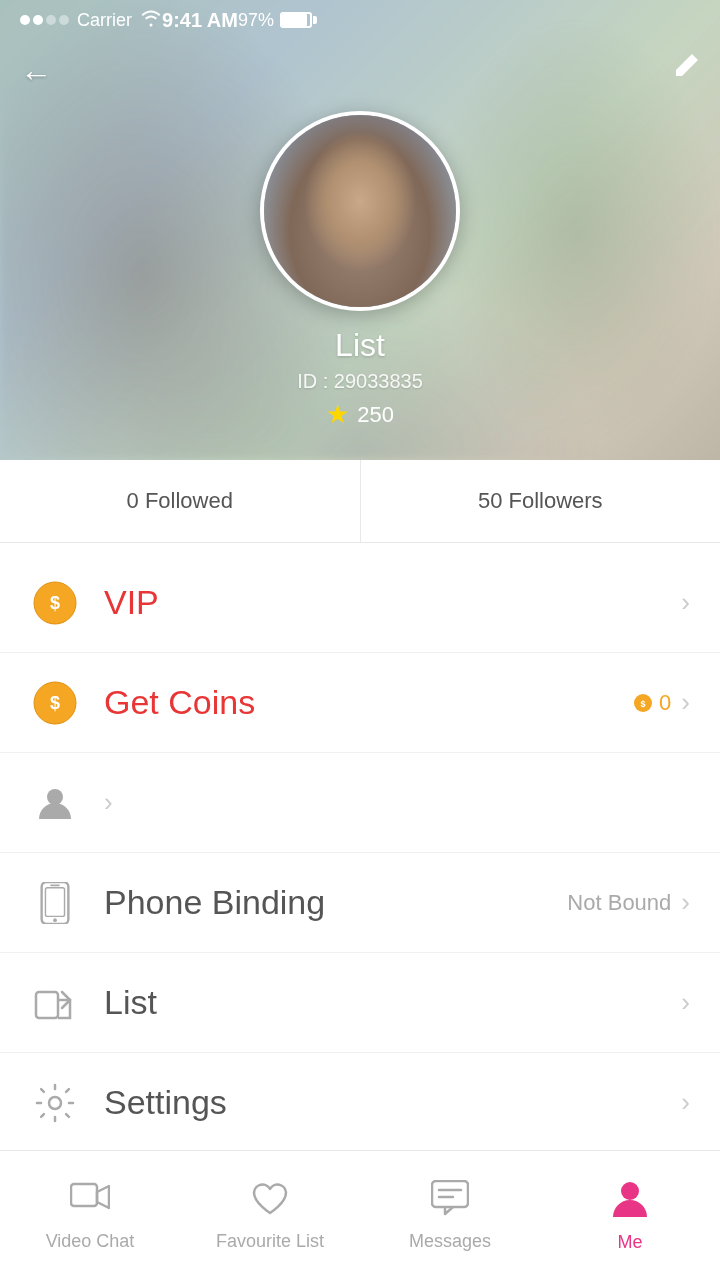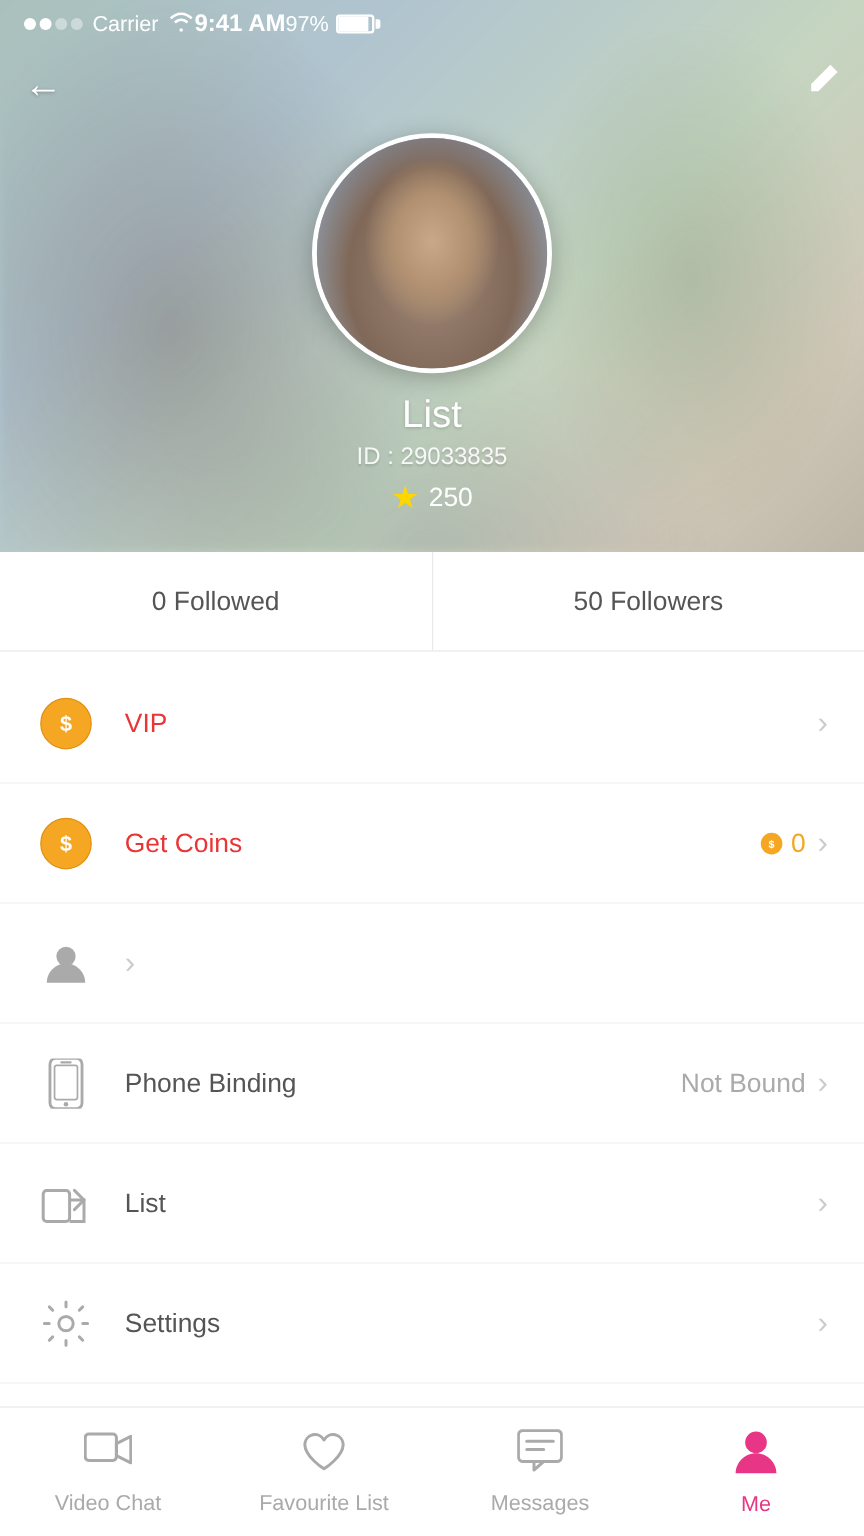--- a/index.html
+++ b/index.html
@@ -187,21 +187,21 @@
       cursor: pointer;
       gap: 24px;
     }
     .menu-icon {
       width: 50px; height: 50px;
       display: flex; align-items: center; justify-content: center;
       flex-shrink: 0;
     }
     .menu-label {
       flex: 1;
-      font-size: 22px;
+      font-size: 34px;
       color: #555;
     }
     .menu-label.red { color: #e83535; }
     .menu-right {
       display: flex; align-items: center; gap: 10px;
       color: #aaa; font-size: 22px;
     }
     .chevron {
       color: #ccc;
       font-size: 26px;
@@ -238,21 +238,21 @@
     
     .settings-icon-svg {
       width: 42px; height: 42px;
     }
 
     
     .bottom-nav {
       position: fixed;
       bottom: 0; left: 0;
       width: 720px;
-      height: 108px;
+      height: 130px;
       background: #fff;
       border-top: 1px solid #e8e8e8;
       display: flex;
       align-items: center;
       justify-content: space-around;
     }
     .nav-item {
       display: flex;
       flex-direction: column;
       align-items: center;

